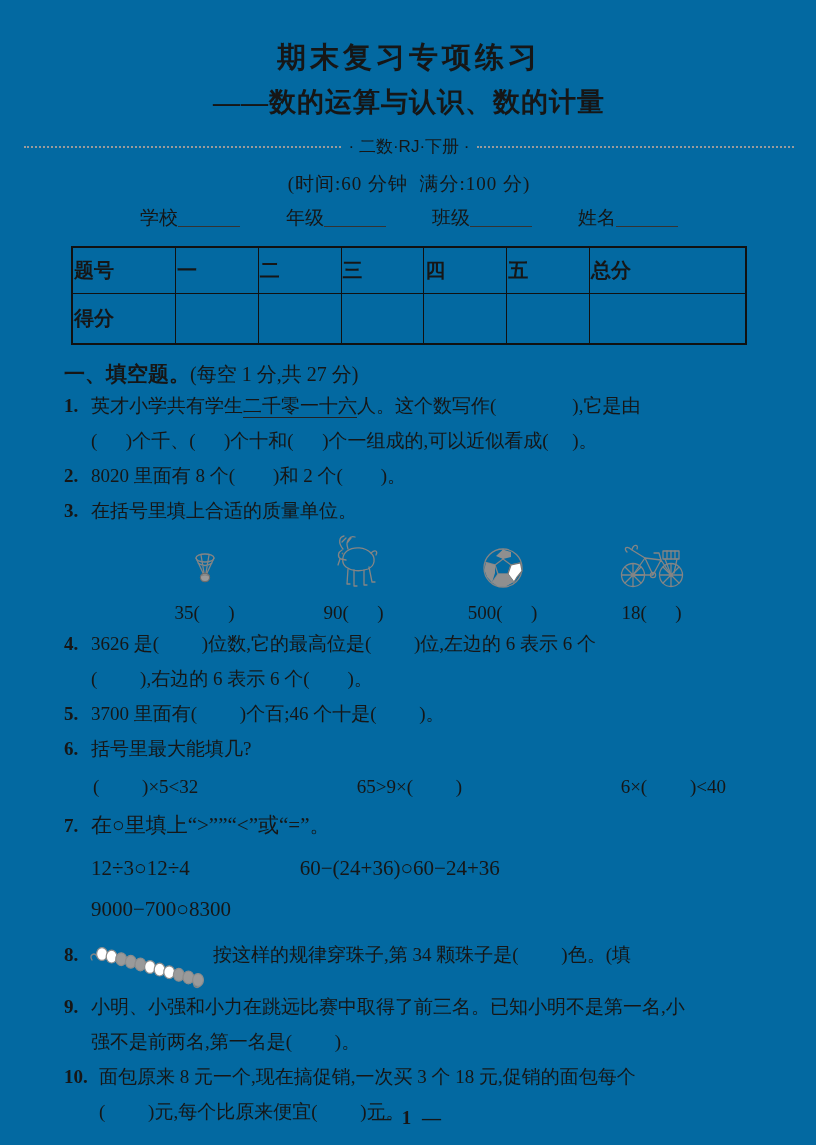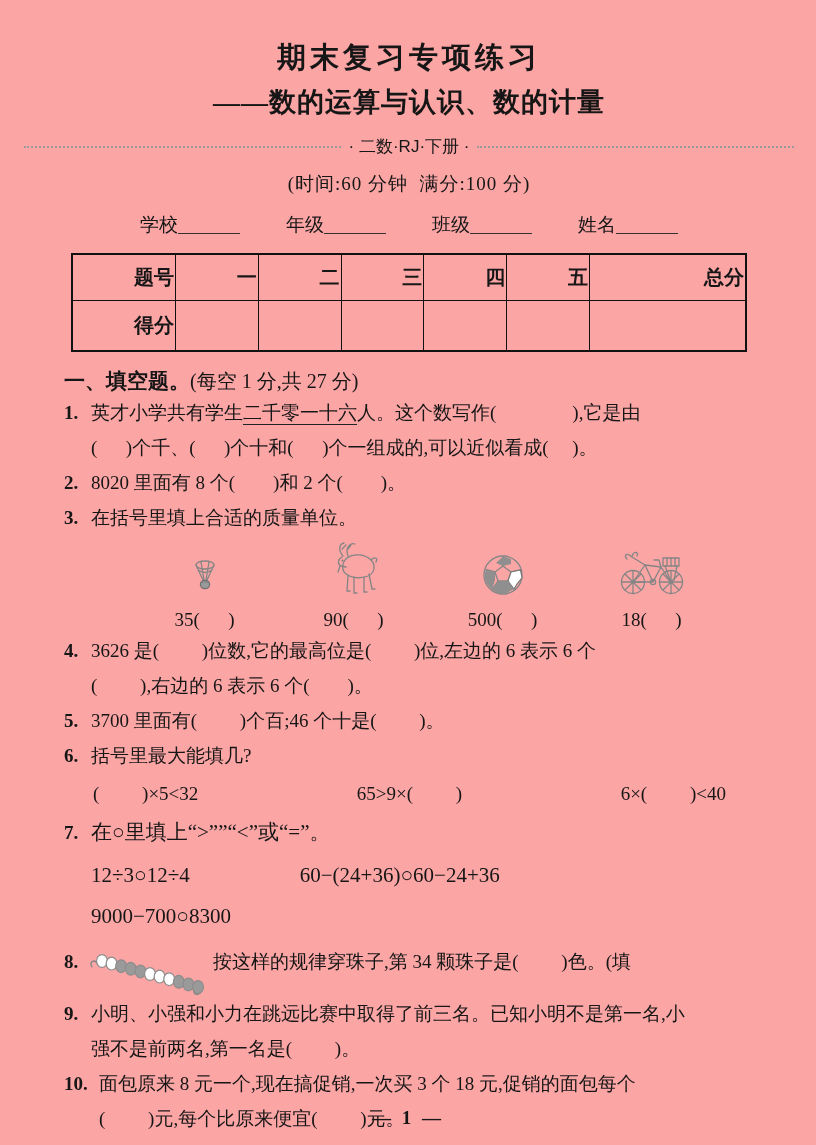--- a/index.html
+++ b/index.html
@@ -1,33 +1,33 @@
 <!DOCTYPE html>
 <html><head>
 <meta charset="utf-8">
 <style>
   html,body{margin:0;padding:0;background:#fff;}
   .page{position:relative;width:816px;height:1145px;box-sizing:border-box;
-        padding:30px 62px 0 64px;background:#fca5a5;color:#161616;
+        padding:30px 62px 0 64px;background:#0369a1;color:#161616;
         font-family:"Liberation Serif","DejaVu Serif",serif;overflow:hidden;}
   .hei{font-family:"Liberation Sans","DejaVu Sans",sans-serif;}
   .pw{white-space:pre-wrap;}
 
   
   .title{text-align:center;font-weight:bold;font-size:29px;letter-spacing:4px;margin:8px 0 0;}
   .subtitle{text-align:center;font-weight:bold;font-size:27px;letter-spacing:1px;margin:6px 0 0;}
   .divider{display:flex;align-items:center;margin:15px -40px 0 -40px;}
   .dot-line{flex:1;border-top:2px dotted #9b9b9b;height:0;}
   .edition{padding:0 8px;font-weight:normal;font-size:17px;white-space:nowrap;}
   .meta{text-align:center;font-size:19px;margin-top:13px;letter-spacing:1px;}
-  .fields{display:flex;justify-content:center;gap:46px;margin-top:15px;font-size:19px;}
+  .fields{display:flex;justify-content:center;gap:46px;margin-top:8px;font-size:19px;}
   .blank{display:inline-block;width:62px;border-bottom:1.5px solid #333;height:17px;vertical-align:-3px;}
 
   
-  table.score{border-collapse:collapse;margin:15px auto 0;width:676px;text-align:right;
+  table.score{border-collapse:collapse;margin:15px auto 0;width:676px;text-align:left;
               font-family:"Liberation Sans","DejaVu Sans",sans-serif;font-size:20px;font-weight:bold;
               border:2px solid #111;}
   table.score td{border:1.5px solid #111;}
   table.score tr:first-child td{height:43px;}
   table.score tr:last-child td{height:47px;}
   table.score td:first-child{width:100px;}
 
   
   .section-head{margin-top:15px;font-size:20px;}
   .section-head .st{font-weight:bold;font-size:21px;}

